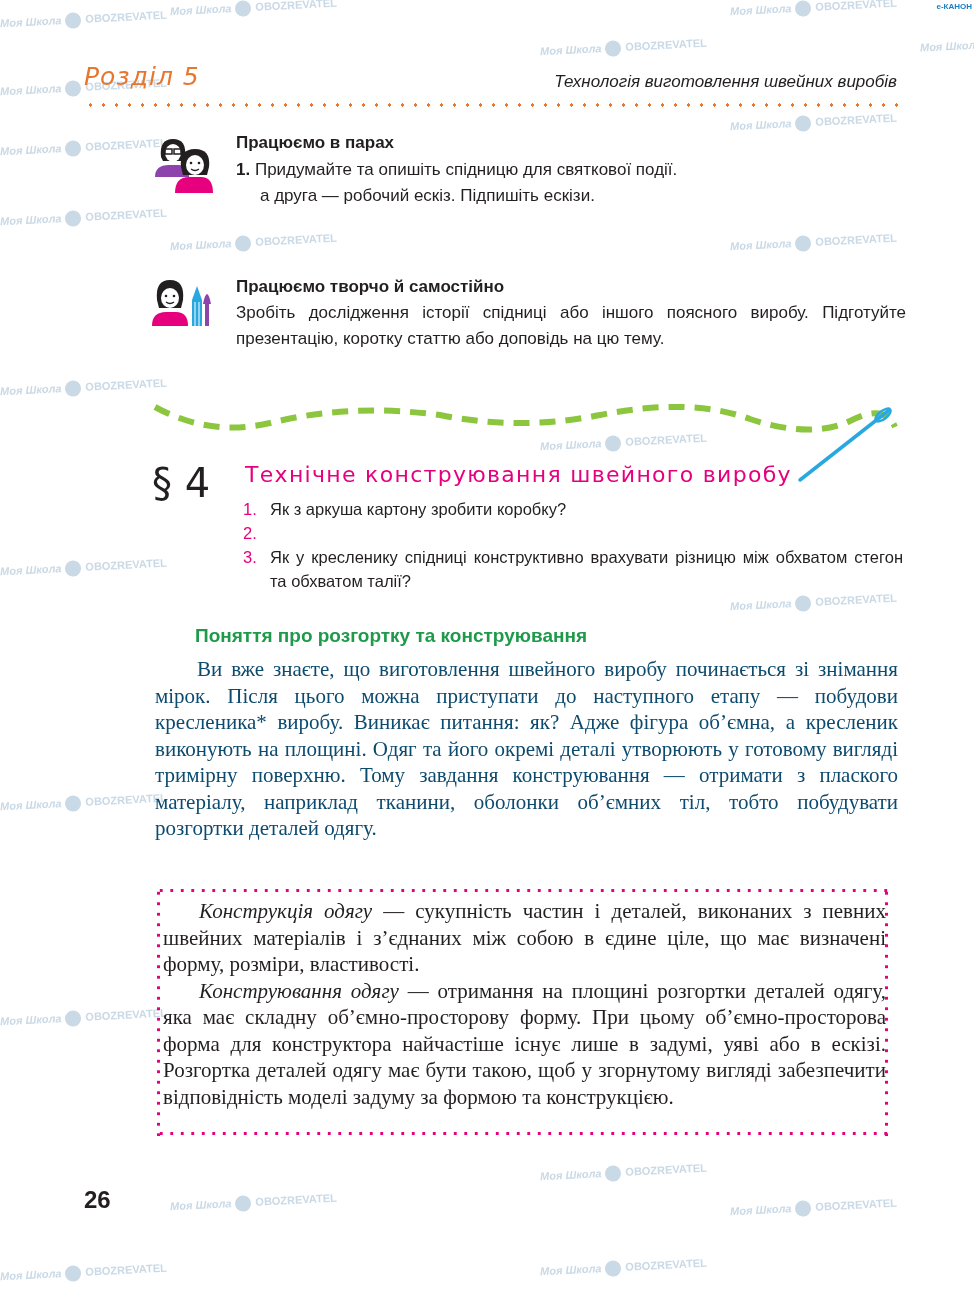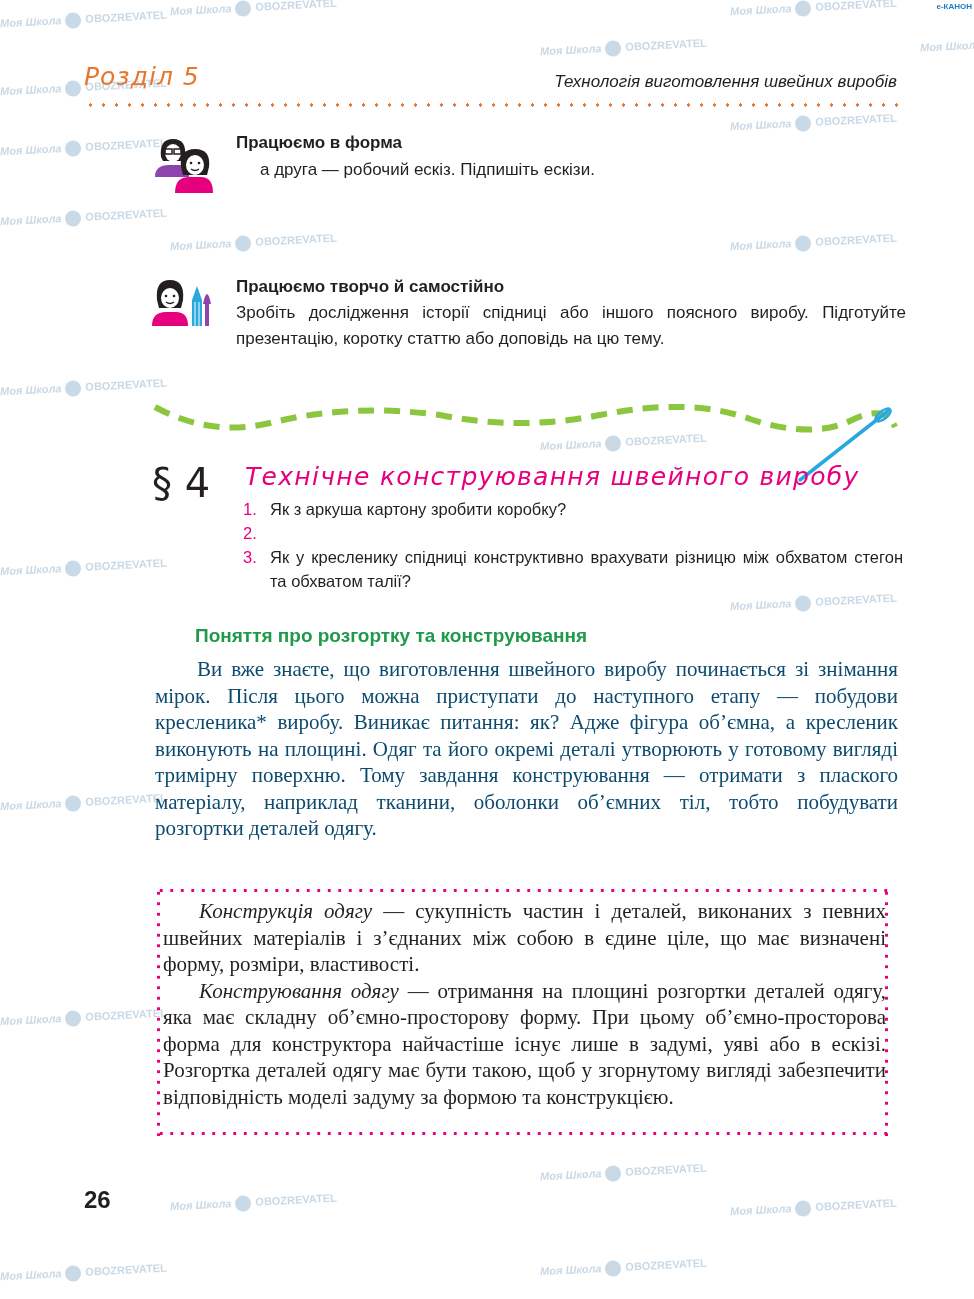--- a/index.html
+++ b/index.html
@@ -22,21 +22,21 @@
   .ebadge { right: 2px; top: 2px; font-size: 8px; color: #1a7fc1; font-weight: bold; }
 
   
   .task-title { font-weight: bold; font-size: 17px; }
   .task-line { font-size: 17px; line-height: 26px; }
   .task-line b { font-weight: bold; }
   .indent { padding-left: 24px; }
 
   
   .para-sign { left: 152px; top: 460px; font-size: 40px; color: #231f20; font-family: "DejaVu Sans", sans-serif; }
-  .section-title { left: 245px; top: 462px; font-size: 25px; color: #e6007e; font-style: italic; letter-spacing: 1.3px; font-family: "DejaVu Sans", sans-serif; text-align: center; }
+  .section-title { left: 245px; top: 462px; font-size: 22px; color: #e6007e; letter-spacing: 1.3px; font-family: "DejaVu Sans", sans-serif; text-align: center; }
   .q-list { left: 243px; top: 497px; width: 660px; }
   .q-item { display: flex; font-size: 16.5px; line-height: 24px; }
   .q-num { color: #e6007e; width: 27px; flex: none; }
 
   .subhead { left: 195px; top: 625px; font-size: 19px; font-weight: bold; color: #1e9a4a; }
   .body-text { left: 155px; top: 656px; width: 743px; font-family: "Liberation Serif", serif; font-size: 21px; line-height: 26.5px; text-align: justify; color: #0c4a6e; }
   .body-text p { margin: 0; text-indent: 42px; }
 
   .def-box { left: 156px; top: 888px; width: 733px; height: 248px;
     background-image:
@@ -95,21 +95,22 @@
     <rect x="21" y="14" width="7" height="5" fill="none" stroke="#231f20" stroke-width="1.5"></rect>
     <path d="M22 58 Q22 42 36 42 L48 42 Q60 42 60 58 Z" fill="#e6007e"></path>
     <path d="M28 32 Q26 14 42 14 Q58 14 56 32 L54 40 L30 40 Z" fill="#231f20"></path>
     <ellipse cx="42" cy="30" rx="9" ry="10" fill="#fff"></ellipse>
     <circle cx="38" cy="28" r="1.3" fill="#231f20"></circle>
     <circle cx="46" cy="28" r="1.3" fill="#231f20"></circle>
     <path d="M38 34 Q42 37 46 34" stroke="#231f20" stroke-width="1.3" fill="none"></path>
   </svg>
 </div>
 <div class="abs" style="left:236px;top:133px;width:670px;">
-  <div class="task-title" style="margin-bottom:4px;">Працюємо в форма</div>
+  <div class="task-title" style="margin-bottom:4px;">Працюємо в парах</div>
+  <div class="task-line"><b>1.</b> <span>Придумайте та опишіть спідницю для святкової події.</span></div>
   <div class="task-line indent">а друга — робочий ескіз. Підпишіть ескізи.</div>
 </div>
 
 <div class="abs" style="left:152px;top:278px;">
   <svg width="64" height="50" viewBox="0 0 64 50">
     <path d="M0 48 Q0 34 14 34 L24 34 Q36 34 36 48 Z" fill="#e6007e"></path>
     <path d="M5 22 Q3 2 18 2 Q33 2 31 22 L29 30 L7 30 Z" fill="#231f20"></path>
     <ellipse cx="18" cy="20" rx="9" ry="10" fill="#fff"></ellipse>
     <circle cx="14" cy="18" r="1.3" fill="#231f20"></circle>
     <circle cx="22" cy="18" r="1.3" fill="#231f20"></circle>

